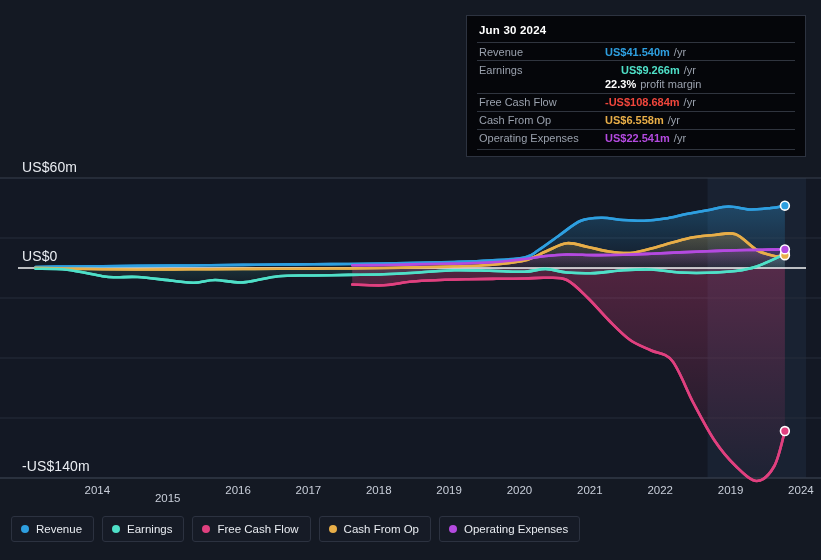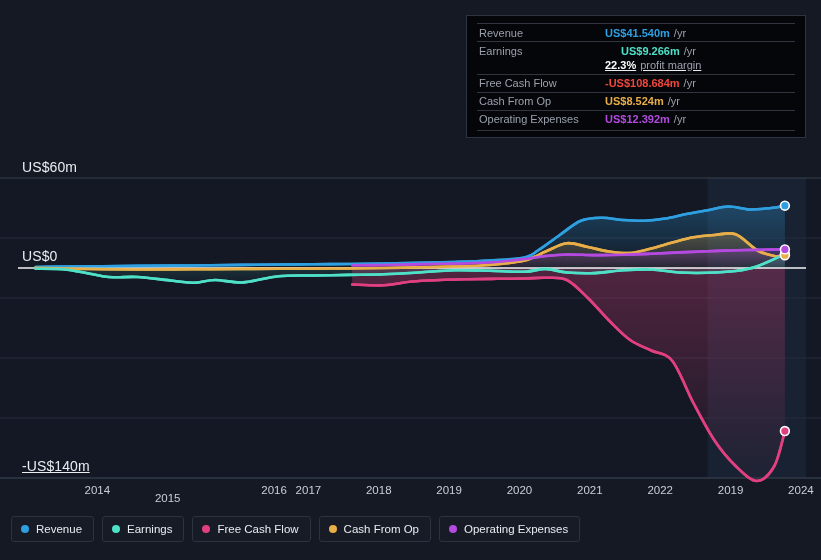--- a/index.html
+++ b/index.html
@@ -15,21 +15,21 @@
   .plot-wrap{position:absolute;left:0;top:0;width:821px;height:560px;}
   .plot-svg{position:absolute;left:0;top:0;}
 
   
   .ylabel{
     position:absolute;font-size:14px;color:#e9ecf1;white-space:nowrap;
     letter-spacing:.1px;
   }
   .y-top{left:22px;top:159px;}
   .y-zero{left:22px;top:248px;}
-  .y-bot{left:22px;top:458px;text-decoration:underline;}
+  .y-bot{left:22px;top:458px;}
 
   .xlabels{position:absolute;left:16px;top:484px;width:821px;height:18px;}
   .xlabel{
     position:absolute;font-size:11.5px;color:#c9cfda;
     transform:translateX(-50%);white-space:nowrap;
   }
 
   
   .tooltip{
     position:absolute;left:466px;top:15px;width:340px;
@@ -39,21 +39,21 @@
   }
   .tt-date{
     font-size:11.5px;font-weight:bold;color:#ffffff;
     padding:1px 0 6px 2px;letter-spacing:.2px;
   }
   .tt-row{
     display:flex;align-items:baseline;
     border-top:1px solid #30353f;
     padding:2.5px 0 2.5px 2px;font-size:11px;
   }
-  .tt-row.noline{border-top:none;padding-top:0;text-decoration:underline;}
+  .tt-row.noline{border-top:none;padding-top:0;}
   .tt-label{width:126px;flex:0 0 126px;color:#9aa1ad;white-space:nowrap;}
   .tt-val{font-weight:bold;white-space:nowrap;}
   .tt-unit{color:#9aa1ad;font-weight:normal;margin-left:4px;text-align:right;}
   .tt-foot{border-top:1px solid #30353f;height:0;margin-top:2px;}
 
   
   .legend{
     position:absolute;left:11px;top:516px;display:flex;gap:8px;align-items:center;
   }
   .legend-item{
@@ -156,32 +156,33 @@
       </svg>
   </div>
 
   <div class="ylabel y-top">US$60m</div>
   <div class="ylabel y-zero">US$0</div>
   <div class="ylabel y-bot">-US$140m</div>
 
   <div class="xlabels" id="x-labels">
       <div class="xlabel" style="left: 81.3214px;">2014</div>
       <div class="xlabel" style="left: 151.679px; margin-top: 8px;">2015</div>
-      <div class="xlabel" style="left: 222.036px; margin-left: 36px;">2016</div>
+      <div class="xlabel" style="left: 222.036px;">2016</div>
       <div class="xlabel" style="left: 292.393px;">2017</div>
       <div class="xlabel" style="left: 362.75px;">2018</div>
       <div class="xlabel" style="left: 433.107px;">2019</div>
       <div class="xlabel" style="left: 503.464px;">2020</div>
       <div class="xlabel" style="left: 573.821px;">2021</div>
       <div class="xlabel" style="left: 644.179px;">2022</div>
       <div class="xlabel" style="left: 714.536px;">2019</div>
       <div class="xlabel" style="left: 784.893px;">2024</div>
     </div>
 
   <div class="tooltip">
+    <div class="tt-date">Jun 30 2024</div>
     <div id="tt-rows">
         <div class="tt-row">
           <span class="tt-label">Revenue</span>
           <span class="tt-val" style="color: rgb(46, 159, 224);">US$41.540m</span>
           <span class="tt-unit">/yr</span>
         </div>
         <div class="tt-row">
           <span class="tt-label">Earnings</span>
           <span class="tt-val" style="color: rgb(79, 224, 200); margin-left: 16px;">US$9.266m</span>
           <span class="tt-unit">/yr</span>
@@ -191,26 +192,26 @@
           <span class="tt-val" style="color: rgb(255, 255, 255);">22.3%</span>
           <span class="tt-unit">profit margin</span>
         </div>
         <div class="tt-row">
           <span class="tt-label">Free Cash Flow</span>
           <span class="tt-val" style="color: rgb(240, 70, 60);">-US$108.684m</span>
           <span class="tt-unit">/yr</span>
         </div>
         <div class="tt-row">
           <span class="tt-label">Cash From Op</span>
-          <span class="tt-val" style="color: rgb(232, 174, 72);">US$8.524m</span>
+          <span class="tt-val" style="color: rgb(232, 174, 72);">US$6.558m</span>
           <span class="tt-unit">/yr</span>
         </div>
         <div class="tt-row">
           <span class="tt-label">Operating Expenses</span>
-          <span class="tt-val" style="color: rgb(180, 74, 224);">US$12.392m</span>
+          <span class="tt-val" style="color: rgb(180, 74, 224);">US$22.541m</span>
           <span class="tt-unit">/yr</span>
         </div>
       </div>
     <div class="tt-foot"></div>
   </div>
 
   <div class="legend" id="legend">
       <div class="legend-item">
         <span class="legend-dot" style="background: rgb(46, 159, 224);"></span>
         <span>Revenue</span>

